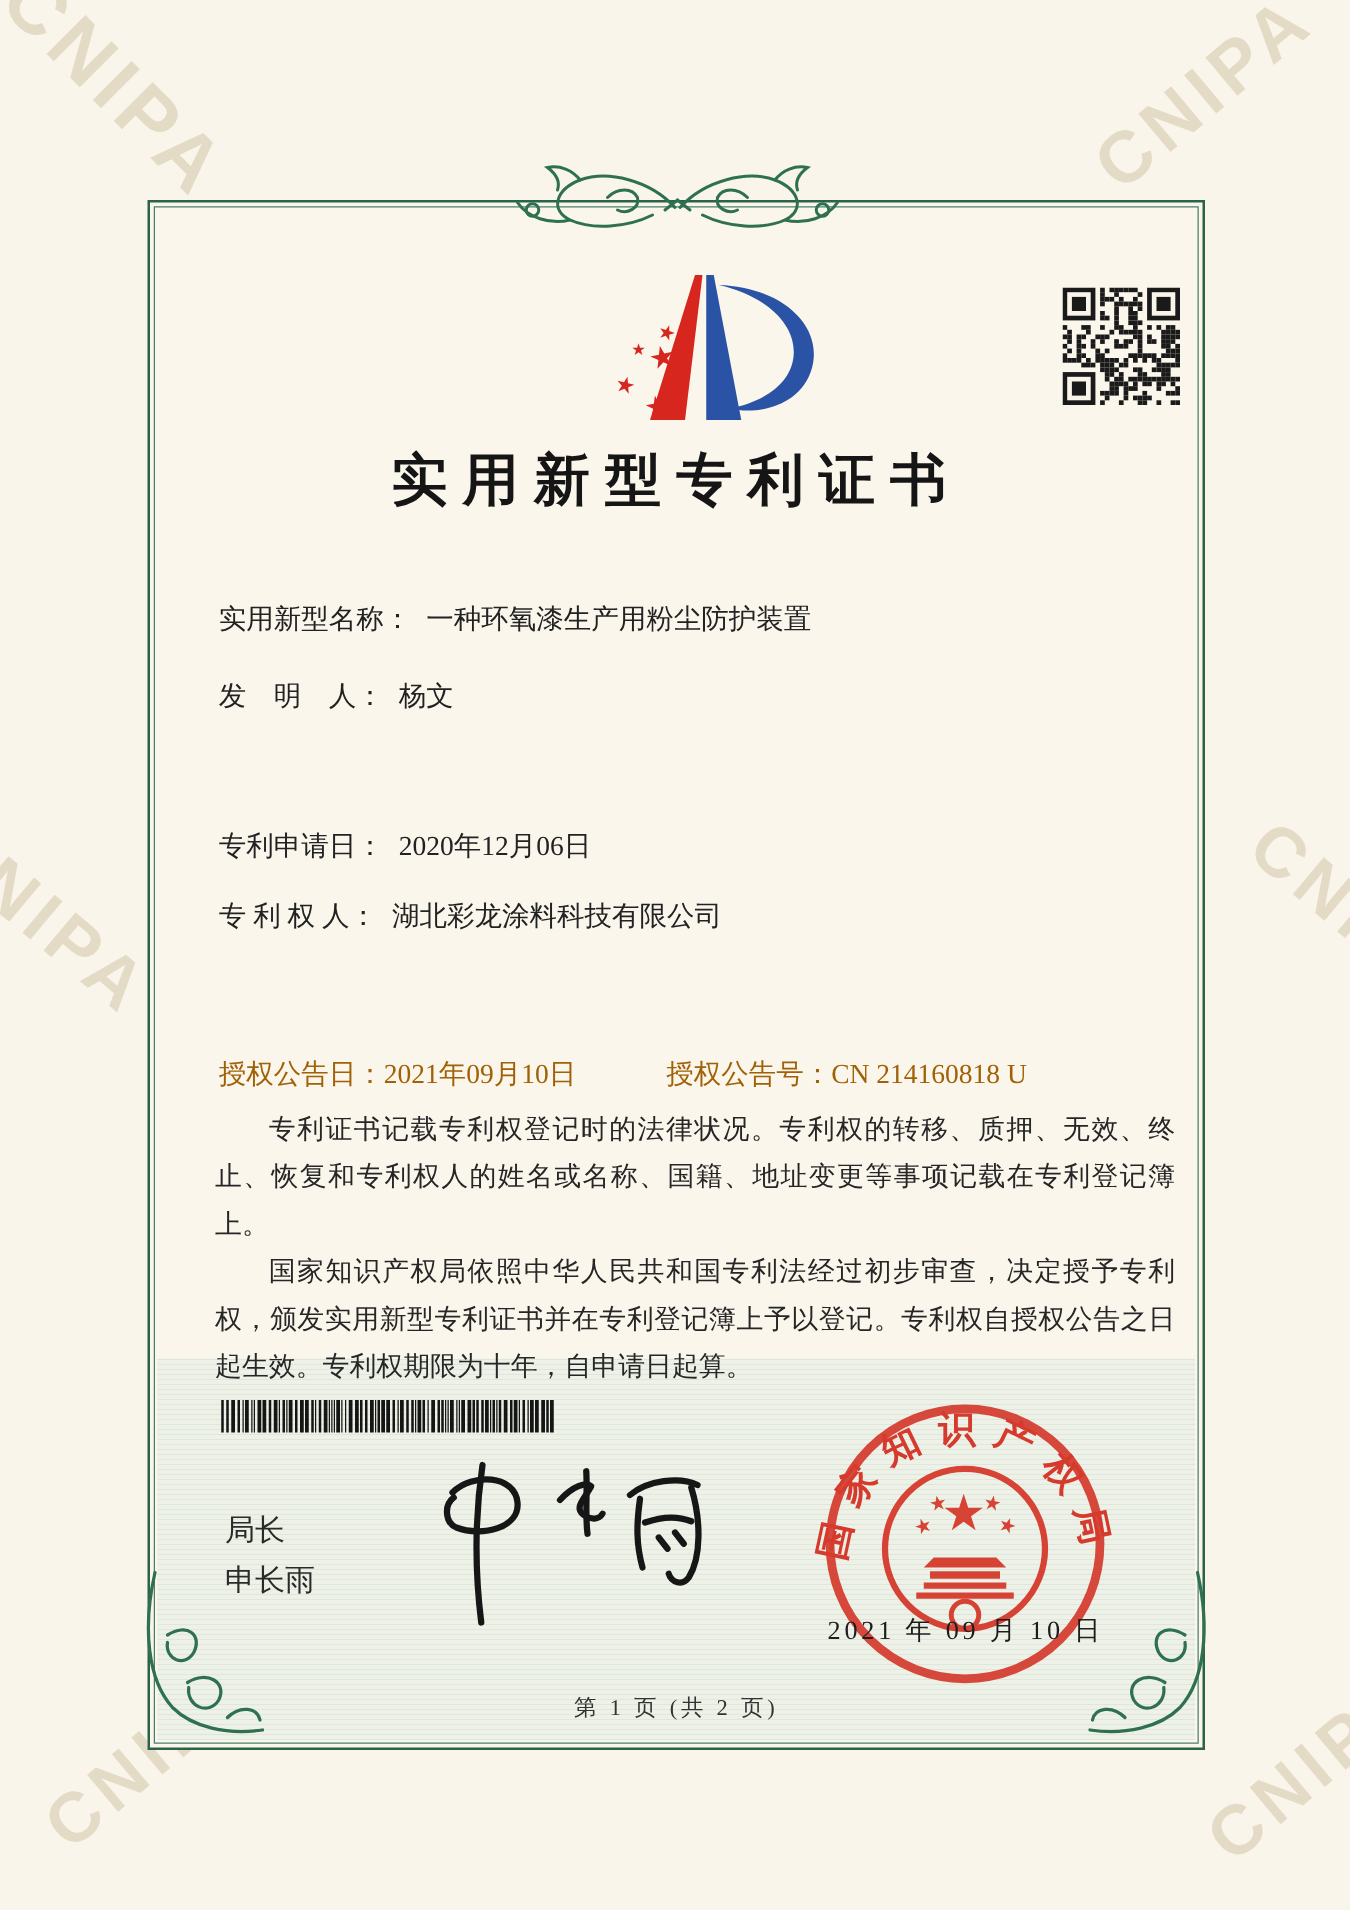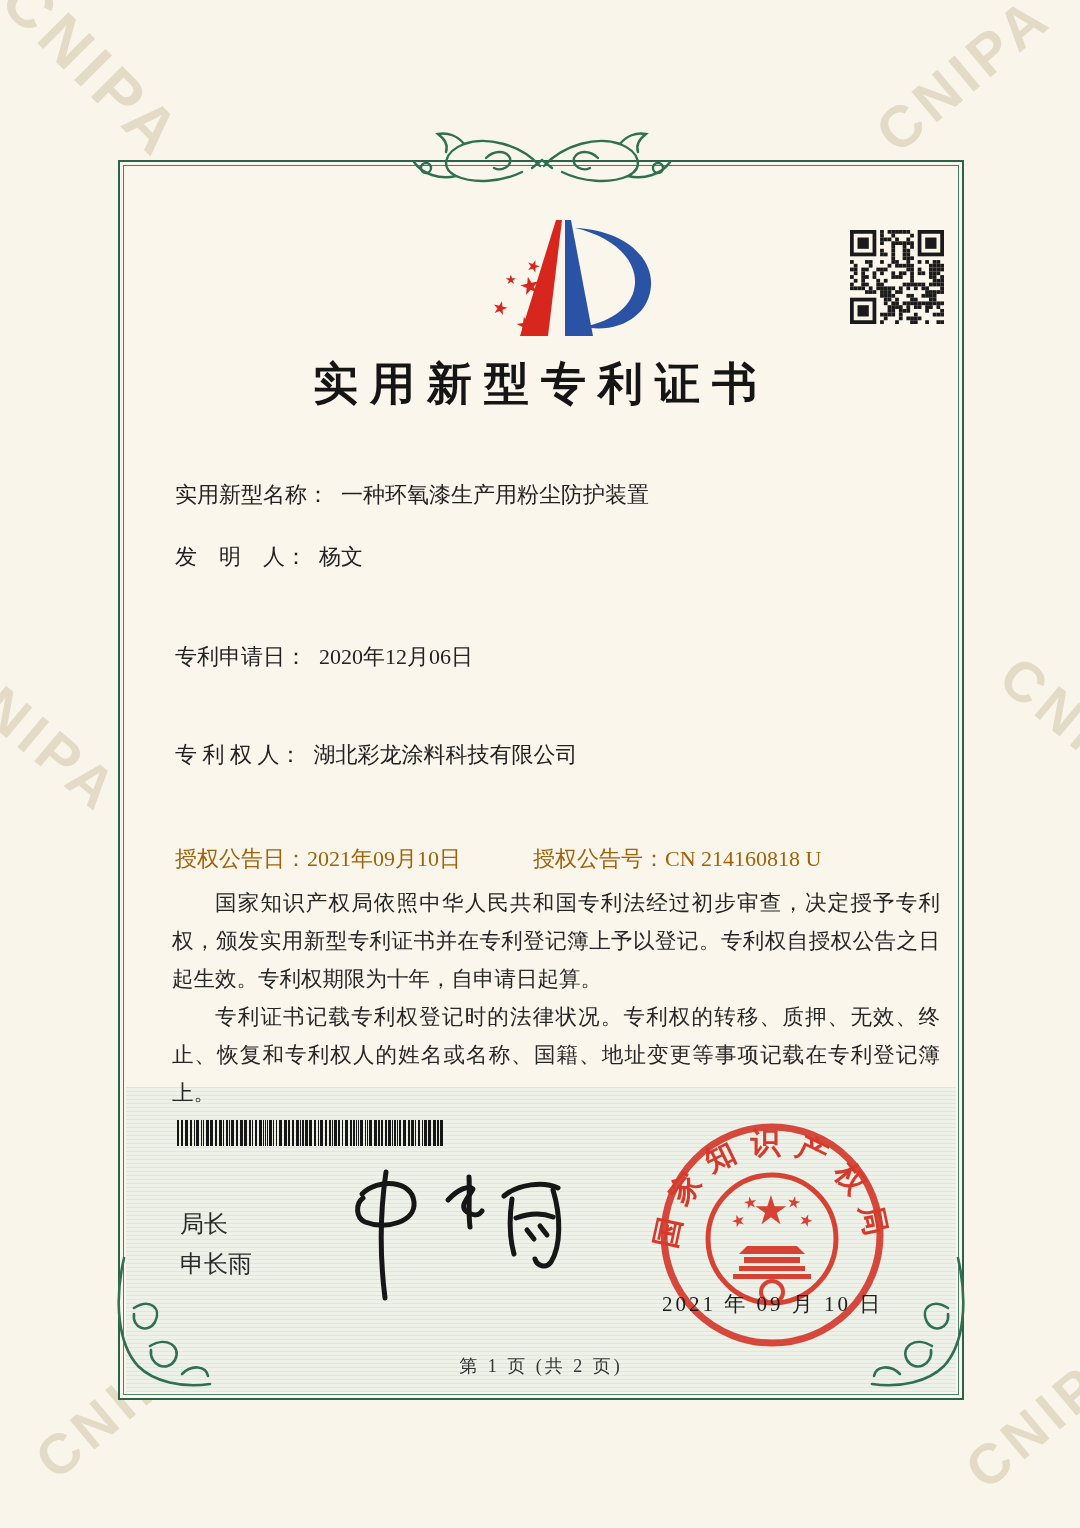--- a/index.html
+++ b/index.html
@@ -321,34 +321,34 @@
       </svg>
 
     <div class="abs" id="title">实用新型专利证书</div>
 
     <div class="abs field-row" style="top:318px;">
       <span class="lab">实用新型名称：</span><span class="val">一种环氧漆生产用粉尘防护装置</span>
     </div>
     <div class="abs field-row" style="top:380px;">
       <span class="lab">发　明　人：</span><span class="val">杨文</span>
     </div>
-    <div class="abs field-row" style="top:480px;">
+    <div class="abs field-row" style="top:500px;">
       <span class="lab">专利申请日：</span><span class="val">2020年12月06日</span>
     </div>
-    <div class="abs field-row" style="top:578px;">
+    <div class="abs field-row" style="top:556px;">
       <span class="lab">专 利 权 人：</span><span class="val">湖北彩龙涂料科技有限公司</span>
     </div>
 
     <div class="abs" id="grant-row">
       <span>授权公告日：</span><span>2021年09月10日</span><span class="col2">授权公告号：</span><span>CN 214160818 U</span>
     </div>
 
     <div class="abs" id="paragraphs">
+      <p>专利证书记载专利权登记时的法律状况。专利权的转移、质押、无效、终止、恢复和专利权人的姓名或名称、国籍、地址变更等事项记载在专利登记簿上。</p>
       <p>国家知识产权局依照中华人民共和国专利法经过初步审查，决定授予专利权，颁发实用新型专利证书并在专利登记簿上予以登记。专利权自授权公告之日起生效。专利权期限为十年，自申请日起算。</p>
-      <p>专利证书记载专利权登记时的法律状况。专利权的转移、质押、无效、终止、恢复和专利权人的姓名或名称、国籍、地址变更等事项记载在专利登记簿上。</p>
     </div>
 
     <div class="abs" id="barcode"><span style="width:2px"></span><span class="w" style="width:2px"></span><span style="width:2px"></span><span class="w" style="width:2px"></span><span style="width:3px"></span><span class="w" style="width:2px"></span><span style="width:2px"></span><span class="w" style="width:2px"></span><span style="width:1px"></span><span class="w" style="width:1px"></span><span style="width:3px"></span><span class="w" style="width:2px"></span><span style="width:1px"></span><span class="w" style="width:1px"></span><span style="width:1px"></span><span class="w" style="width:2px"></span><span style="width:3px"></span><span class="w" style="width:1px"></span><span style="width:3px"></span><span class="w" style="width:2px"></span><span style="width:2px"></span><span class="w" style="width:2px"></span><span style="width:3px"></span><span class="w" style="width:1px"></span><span style="width:1px"></span><span class="w" style="width:2px"></span><span style="width:2px"></span><span class="w" style="width:1px"></span><span style="width:1px"></span><span class="w" style="width:1px"></span><span style="width:3px"></span><span class="w" style="width:2px"></span><span style="width:2px"></span><span class="w" style="width:2px"></span><span style="width:3px"></span><span class="w" style="width:1px"></span><span style="width:3px"></span><span class="w" style="width:2px"></span><span style="width:2px"></span><span class="w" style="width:1px"></span><span style="width:1px"></span><span class="w" style="width:2px"></span><span style="width:2px"></span><span class="w" style="width:2px"></span><span style="width:3px"></span><span class="w" style="width:1px"></span><span style="width:1px"></span><span class="w" style="width:1px"></span><span style="width:1px"></span><span class="w" style="width:1px"></span><span style="width:1px"></span><span class="w" style="width:1px"></span><span style="width:3px"></span><span class="w" style="width:1px"></span><span style="width:1px"></span><span class="w" style="width:2px"></span><span style="width:1px"></span><span class="w" style="width:2px"></span><span style="width:3px"></span><span class="w" style="width:2px"></span><span style="width:3px"></span><span class="w" style="width:1px"></span><span style="width:2px"></span><span class="w" style="width:2px"></span><span style="width:2px"></span><span class="w" style="width:2px"></span><span style="width:3px"></span><span class="w" style="width:1px"></span><span style="width:1px"></span><span class="w" style="width:1px"></span><span style="width:2px"></span><span class="w" style="width:1px"></span><span style="width:3px"></span><span class="w" style="width:1px"></span><span style="width:3px"></span><span class="w" style="width:2px"></span><span style="width:2px"></span><span class="w" style="width:2px"></span><span style="width:1px"></span><span class="w" style="width:1px"></span><span style="width:3px"></span><span class="w" style="width:2px"></span><span style="width:2px"></span><span class="w" style="width:2px"></span><span style="width:2px"></span><span class="w" style="width:1px"></span><span style="width:1px"></span><span class="w" style="width:1px"></span><span style="width:3px"></span><span class="w" style="width:1px"></span><span style="width:2px"></span><span class="w" style="width:2px"></span><span style="width:1px"></span><span class="w" style="width:2px"></span><span style="width:3px"></span><span class="w" style="width:2px"></span><span style="width:2px"></span><span class="w" style="width:1px"></span><span style="width:2px"></span><span class="w" style="width:1px"></span><span style="width:1px"></span><span class="w" style="width:1px"></span><span style="width:1px"></span><span class="w" style="width:1px"></span><span style="width:3px"></span><span class="w" style="width:2px"></span><span style="width:1px"></span><span class="w" style="width:1px"></span><span style="width:1px"></span><span class="w" style="width:1px"></span><span style="width:3px"></span><span class="w" style="width:2px"></span><span style="width:3px"></span><span class="w" style="width:1px"></span><span style="width:2px"></span><span class="w" style="width:1px"></span><span style="width:2px"></span><span class="w" style="width:2px"></span><span style="width:2px"></span><span class="w" style="width:1px"></span><span style="width:3px"></span><span class="w" style="width:1px"></span><span style="width:1px"></span><span class="w" style="width:1px"></span><span style="width:2px"></span><span class="w" style="width:1px"></span><span style="width:1px"></span><span class="w" style="width:1px"></span><span style="width:2px"></span><span class="w" style="width:2px"></span><span style="width:3px"></span><span class="w" style="width:2px"></span><span style="width:2px"></span><span class="w" style="width:1px"></span><span style="width:3px"></span><span class="w" style="width:1px"></span><span style="width:1px"></span><span class="w" style="width:2px"></span><span style="width:2px"></span><span class="w" style="width:2px"></span><span style="width:1px"></span><span class="w" style="width:1px"></span><span style="width:3px"></span><span class="w" style="width:1px"></span><span style="width:3px"></span><span class="w" style="width:2px"></span><span style="width:3px"></span><span class="w" style="width:1px"></span><span style="width:2px"></span><span class="w" style="width:1px"></span><span style="width:3px"></span><span class="w" style="width:2px"></span></div>
 
     <div class="abs" id="director-label">局长</div>
     <div class="abs" id="director-name">申长雨</div>
 
     <svg class="abs" id="signature" width="260" height="140" viewBox="0 0 260 140">
       <g fill="none" stroke="#161616" stroke-width="5" stroke-linecap="round" stroke-linejoin="round">
         <path d="M66,8 C61,42 59,86 65,134"></path>

